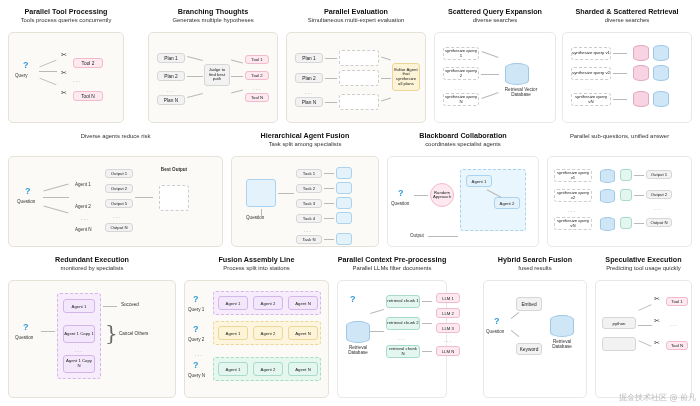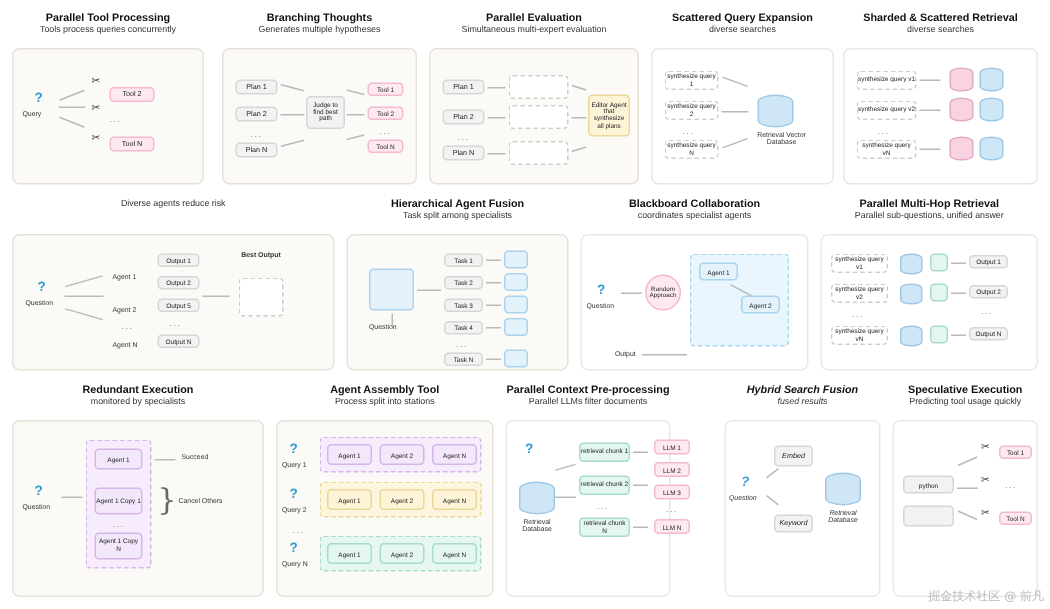--- a/index.html
+++ b/index.html
@@ -51,21 +51,21 @@
     font-family:"DejaVu Sans", sans-serif;
   }
   .scissors{position:absolute;font-size:7px;color:#333;line-height:1;}
   .brace{position:absolute;font-size:20px;color:#666;line-height:1;font-family:"DejaVu Serif", serif;}
 </style>
 </head>
 <body>
 
 <div class="board">
 
-  <div class="cell" style="left:8px;top:8px;width:128px;height:115px;">
+  <div class="cell" style="left:8px;top:8px;width:116px;height:115px;">
     <div class="hdr">
       <div class="ttl">Parallel Tool Processing</div>
       <div class="sub">Tools process queries concurrently</div>
     </div>
     <div class="panel" style="top:24px;">
       <div class="qmark" style="position:absolute;left:14px;top:28px;">?</div>
       <div class="lbl" style="left:6px;top:40px;">Query</div>
       <div class="line" style="left:30px;top:30px;width:18px;transform:rotate(-22deg);"></div>
       <div class="line" style="left:30px;top:38px;width:18px;"></div>
       <div class="line" style="left:30px;top:48px;width:18px;transform:rotate(22deg);"></div>
@@ -233,21 +233,20 @@
       <div class="box blue sm" style="left:78px;top:18px;width:26px;height:12px;">Agent 1</div>
       <div class="box blue sm" style="left:106px;top:40px;width:26px;height:12px;">Agent 2</div>
       <div class="line" style="left:98px;top:36px;width:16px;transform:rotate(28deg);"></div>
       <div class="lbl" style="left:22px;top:76px;">Output</div>
       <div class="line" style="left:40px;top:79px;width:30px;"></div>
     </div>
   </div>
 
   <div class="cell" style="left:547px;top:132px;width:145px;height:115px;">
     <div class="hdr">
-      <div class="ttl">Parallel Multi-Hop Retrieval</div>
       <div class="sub">Parallel sub-questions, unified answer</div>
     </div>
     <div class="panel white" style="top:24px;">
       <div class="box dashed sm" style="left:6px;top:12px;width:38px;height:13px;line-height:1.1;">synthesize query v1</div>
       <div class="box dashed sm" style="left:6px;top:32px;width:38px;height:13px;line-height:1.1;">synthesize query v2</div>
       <div class="dots" style="left:20px;top:50px;">...</div>
       <div class="box dashed sm" style="left:6px;top:60px;width:38px;height:13px;line-height:1.1;">synthesize query vN</div>
       <div class="cyl" style="left:52px;top:12px;width:13px;height:12px;"></div>
       <div class="cyl" style="left:52px;top:32px;width:13px;height:12px;"></div>
       <div class="cyl" style="left:52px;top:60px;width:13px;height:12px;"></div>
@@ -280,21 +279,21 @@
       <div class="box purple sm" style="left:54px;top:74px;width:32px;height:18px;line-height:1.1;">Agent 1 Copy N</div>
       <div class="line" style="left:94px;top:25px;width:14px;"></div>
       <div class="lbl" style="left:112px;top:21px;">Succeed</div>
       <div class="brace" style="left:96px;top:42px;">}</div>
       <div class="lbl" style="left:110px;top:50px;width:36px;white-space:normal;line-height:1.2;">Cancel Others</div>
     </div>
   </div>
 
   <div class="cell" style="left:184px;top:256px;width:145px;height:142px;">
     <div class="hdr">
-      <div class="ttl">Agent Assembly Tool</div>
+      <div class="ttl">Fusion Assembly Line</div>
       <div class="sub">Process split into stations</div>
     </div>
     <div class="panel" style="top:24px;">
       <div class="qmark" style="position:absolute;left:8px;top:14px;">?</div>
       <div class="lbl" style="left:3px;top:26px;">Query 1</div>
       <div class="qmark" style="position:absolute;left:8px;top:44px;">?</div>
       <div class="lbl" style="left:3px;top:56px;">Query 2</div>
       <div class="dots" style="left:10px;top:70px;">...</div>
       <div class="qmark" style="position:absolute;left:8px;top:80px;">?</div>
       <div class="lbl" style="left:3px;top:92px;">Query N</div>
@@ -335,21 +334,21 @@
       <div class="line" style="left:84px;top:42px;width:10px;"></div>
       <div class="line" style="left:84px;top:70px;width:10px;"></div>
       <div class="box pink sm" style="left:98px;top:12px;width:24px;height:10px;">LLM 1</div>
       <div class="box pink sm" style="left:98px;top:27px;width:24px;height:10px;">LLM 2</div>
       <div class="box pink sm" style="left:98px;top:42px;width:24px;height:10px;">LLM 3</div>
       <div class="dots" style="left:106px;top:56px;">...</div>
       <div class="box pink sm" style="left:98px;top:65px;width:24px;height:10px;">LLM N</div>
     </div>
   </div>
 
-  <div class="cell" style="left:483px;top:256px;width:104px;height:142px;font-style:italic;">
+  <div class="cell" style="left:483px;top:256px;width:104px;height:142px;">
     <div class="hdr">
       <div class="ttl">Hybrid Search Fusion</div>
       <div class="sub">fused results</div>
     </div>
     <div class="panel white" style="top:24px;">
       <div class="qmark" style="position:absolute;left:10px;top:36px;">?</div>
       <div class="lbl" style="left:2px;top:48px;">Question</div>
       <div class="box grey" style="left:32px;top:16px;width:26px;height:14px;">Embed</div>
       <div class="box grey" style="left:32px;top:62px;width:26px;height:12px;">Keyword</div>
       <div class="line" style="left:26px;top:34px;width:10px;transform:rotate(-38deg);"></div>

